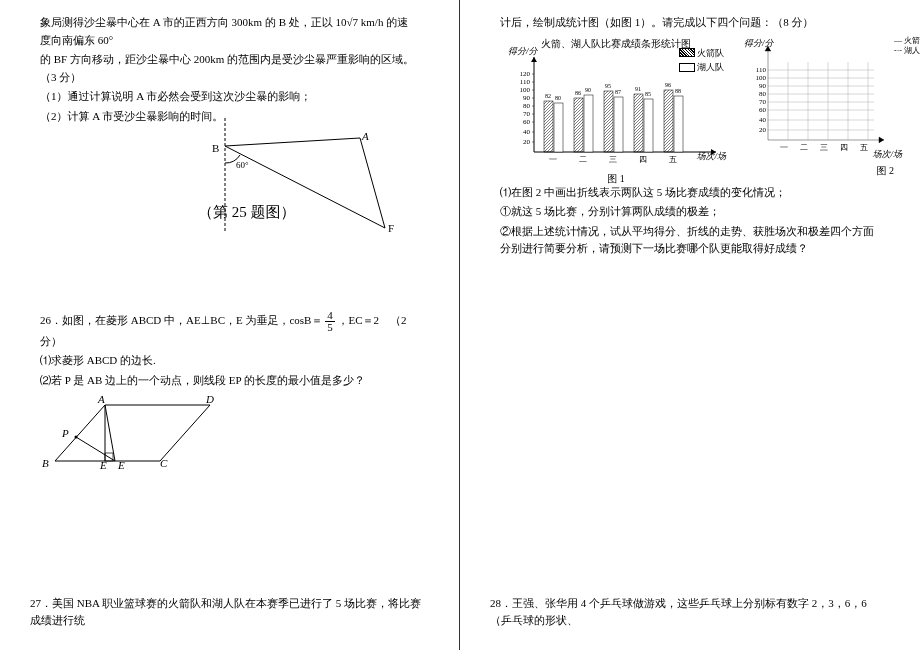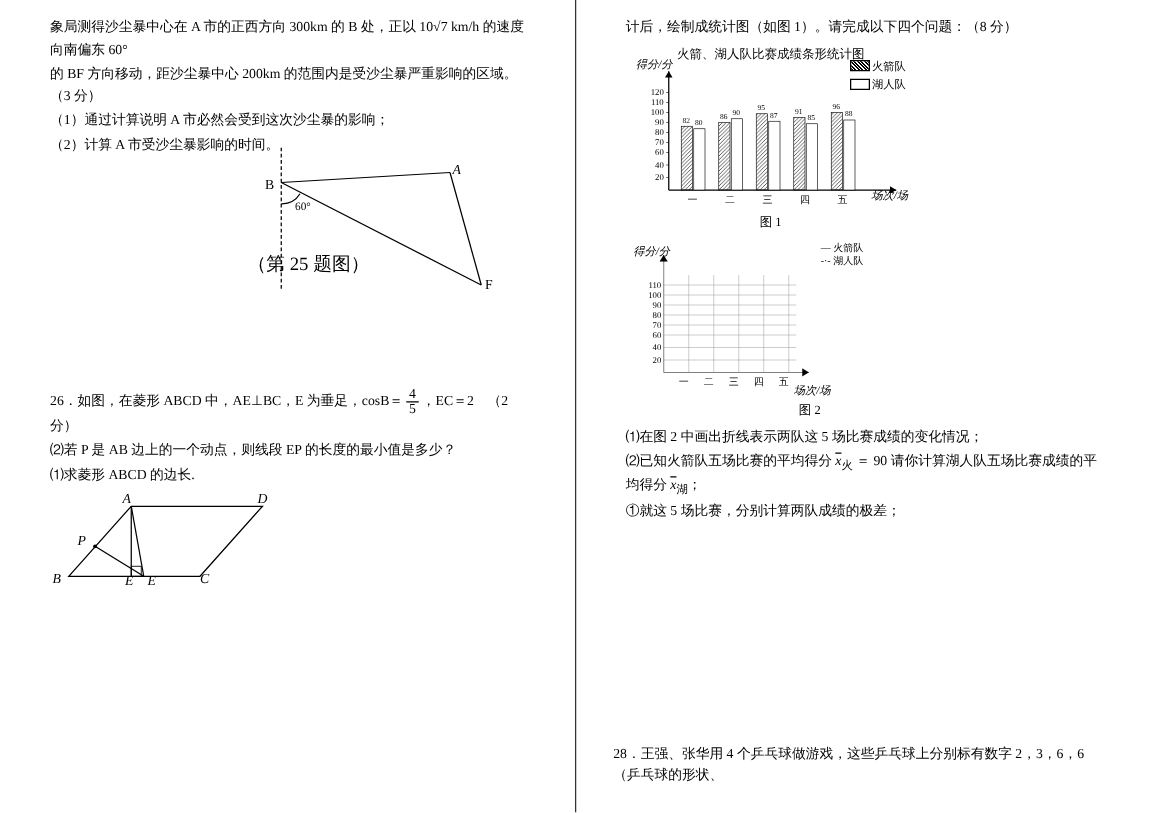--- a/index.html
+++ b/index.html
@@ -47,21 +47,20 @@
     height: 90px;
     margin-top: 4px;
   }
   .frac { display:inline-block; vertical-align:middle; text-align:center; font-size:11px; line-height:1;}
   .frac .n { display:block; border-bottom:1px solid #000; padding:0 2px;}
   .frac .d { display:block; padding:0 2px;}
   .charts {
     display:flex;
     gap: 18px;
     margin: 4px 0 8px 6px;
-    flex-direction: column;
   }
   .barchart {
     position:relative;
     width: 220px;
     height: 140px;
     font-size:9px;
   }
   .linechart {
     position:relative;
     width: 150px;
@@ -108,41 +107,42 @@
     <div style="height:70px"></div>
 
     <div class="para">
       <span>26．如图，在菱形 ABCD 中，AE⊥BC，E 为垂足，cosB＝</span>
       <span class="frac">
         <span class="n">4</span>
         <span class="d">5</span>
       </span>
       <span>，EC＝2　（2 分）</span>
     </div>
+    <div class="para">⑴求菱形 ABCD 的边长.</div>
     <div class="para">⑵若 P 是 AB 边上的一个动点，则线段 EP 的长度的最小值是多少？</div>
-    <div class="para">⑴求菱形 ABCD 的边长.</div>
 
     <div class="fig26">
       <svg width="200" height="90">
         <polygon points="65,12 170,12 120,68 15,68" fill="none" stroke="#000"></polygon>
         <line x1="65" y1="12" x2="65" y2="68" stroke="#000"></line>
         <line x1="65" y1="12" x2="75" y2="68" stroke="#000"></line>
         <rect x="65" y="60" width="8" height="8" fill="none" stroke="#000" stroke-width="0.7"></rect>
         <circle cx="36" cy="44" r="1.5" fill="#000"></circle>
         <line x1="36" y1="44" x2="75" y2="68" stroke="#000"></line>
       </svg>
       <span style="position:absolute;margin-left:-142px;margin-top:-2px;font-style:italic">A</span>
       <span style="position:absolute;margin-left:-34px;margin-top:-2px;font-style:italic">D</span>
       <span style="position:absolute;margin-left:-198px;margin-top:62px;font-style:italic">B</span>
       <span style="position:absolute;margin-left:-140px;margin-top:64px;font-style:italic">E</span>
       <span style="position:absolute;margin-left:-122px;margin-top:64px;font-style:italic">E</span>
       <span style="position:absolute;margin-left:-80px;margin-top:62px;font-style:italic">C</span>
       <span style="position:absolute;margin-left:-178px;margin-top:32px;font-style:italic">P</span>
     </div>
 
+    <div class="bottom-left para">27．美国 NBA 职业篮球赛的火箭队和湖人队在本赛季已进行了 5 场比赛，将比赛成绩进行统</div>
   </div>
 
   <div class="divider"></div>
 
   <div class="col">
     <div class="para">计后，绘制成统计图（如图 1）。请完成以下四个问题：（8 分）</div>
 
     <div class="charts">
 
       <div class="barchart">
@@ -274,20 +274,18 @@
         <span style="position:absolute;bottom:14px;right:-8px" class="axislabel">场次/场</span>
         <div style="position:absolute;top:0;right:-34px;font-size:8px;line-height:1.3">
           <div>— <span>火箭队</span></div>
           <div>-·- <span>湖人队</span></div>
         </div>
         <div style="text-align:right;font-size:10px;margin-top:-2px">图 2</div>
       </div>
     </div>
 
     <div class="para">⑴在图 2 中画出折线表示两队这 5 场比赛成绩的变化情况；</div>
-    <div class="para">
-      <span>⑵已知火箭队五场比赛的平均得分 </span><span class="xbar">x</span><sub>火</sub><span> ＝ 90 请你计算湖人队五场比赛成绩的平均得分 </span><span class="xbar">x</span><sub>湖</sub><span>；</span>
-    </div>
     <div class="para">①就这 5 场比赛，分别计算两队成绩的极差；</div>
+    <div class="para">②根据上述统计情况，试从平均得分、折线的走势、获胜场次和极差四个方面分别进行简要分析，请预测下一场比赛哪个队更能取得好成绩？</div>
 
     <div class="bottom-right para">28．王强、张华用 4 个乒乓球做游戏，这些乒乓球上分别标有数字 2，3，6，6（乒乓球的形状、</div>
   </div>
 </div>
 
 </body></html>

